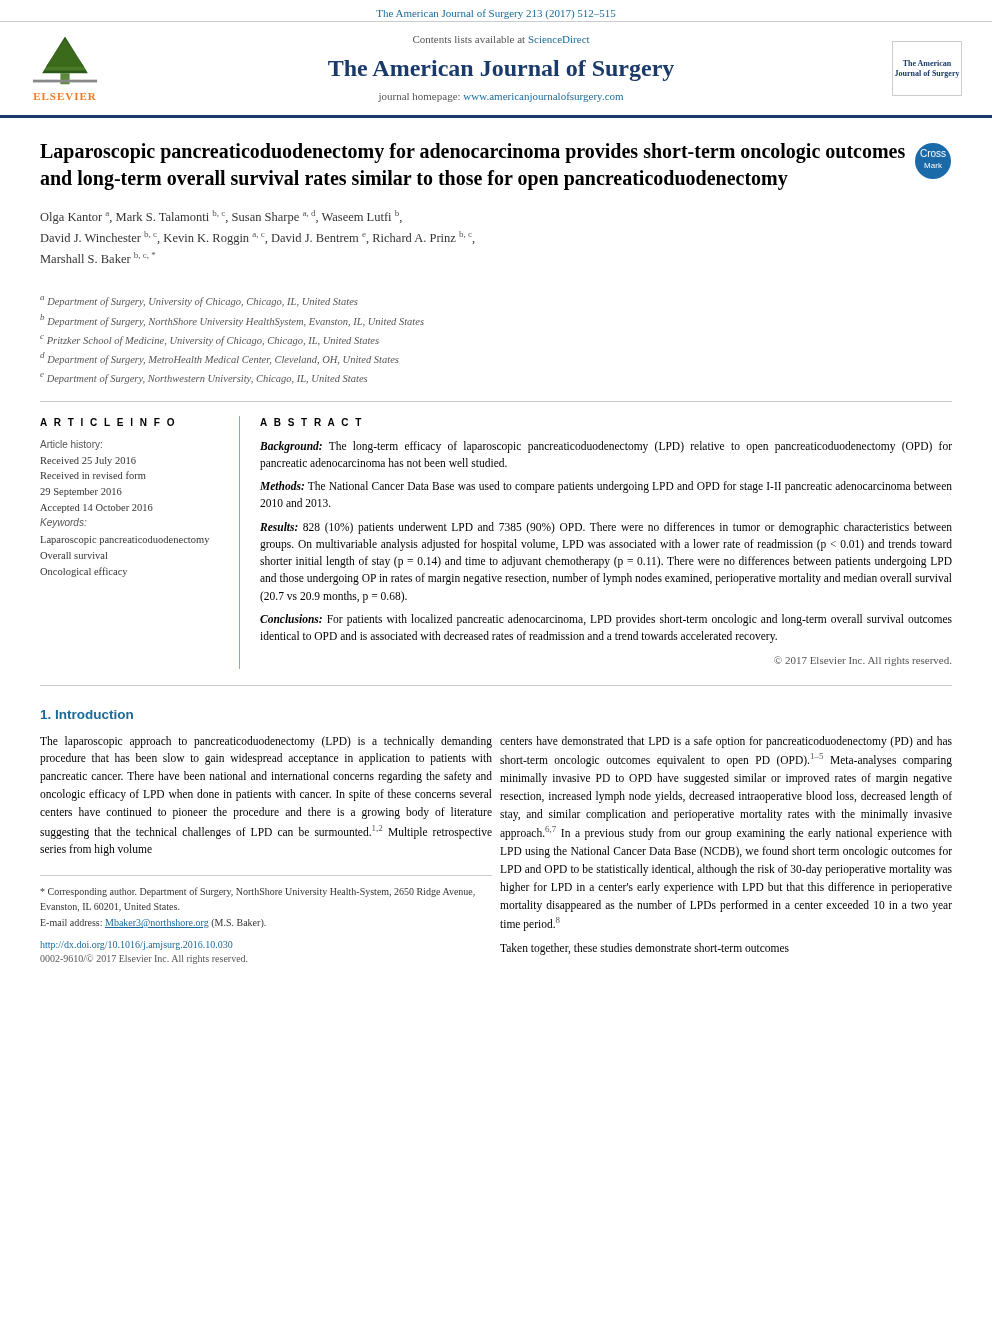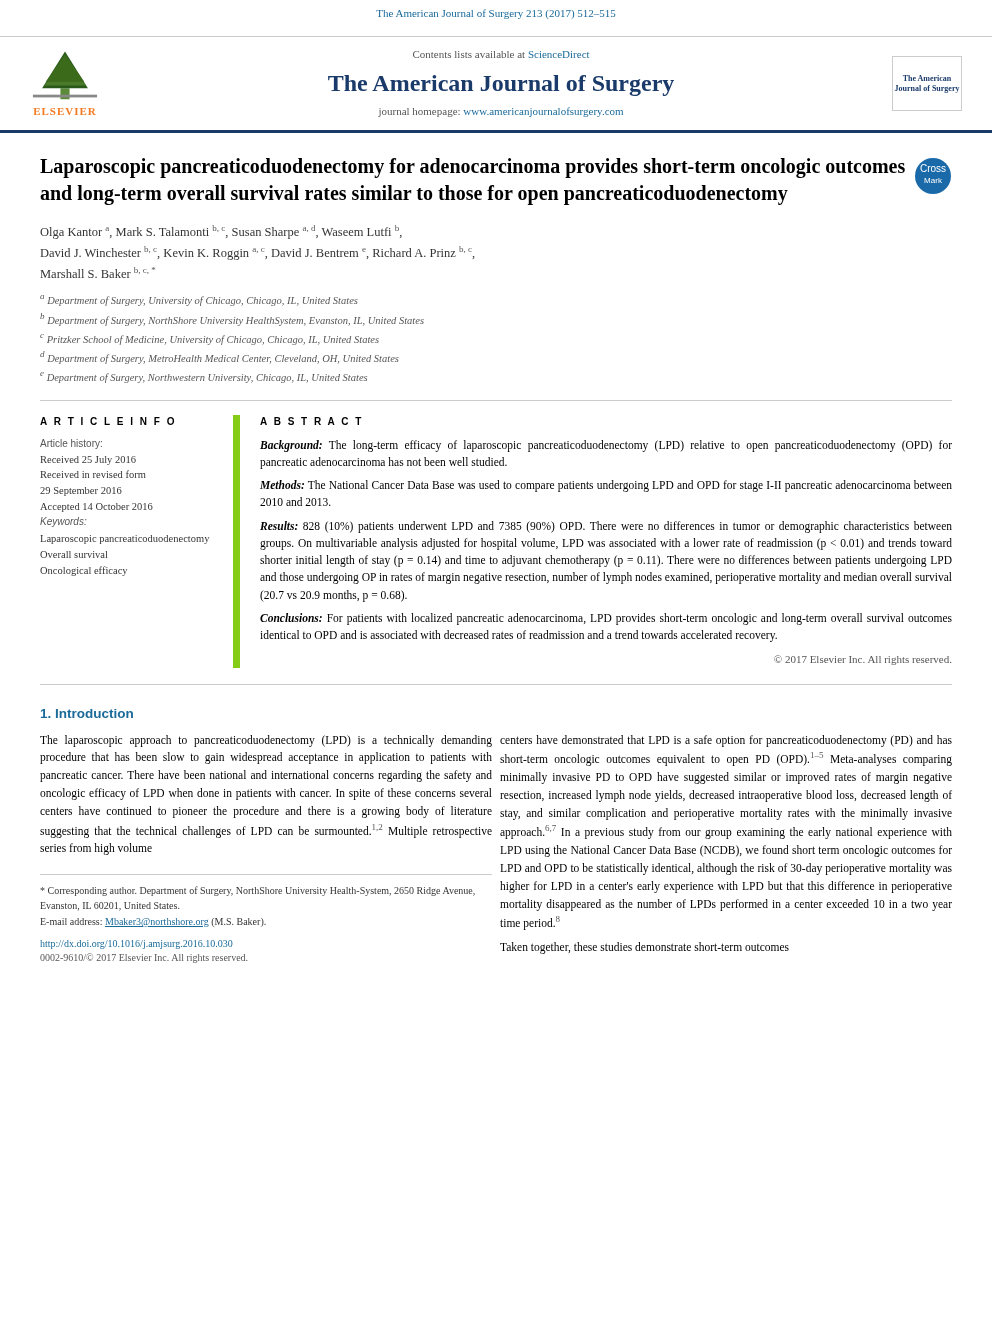--- a/index.html
+++ b/index.html
@@ -7,21 +7,21 @@
       font-family: "Times New Roman", Times, serif;
       background: #fff;
       color: #000;
       width: 992px;
       min-height: 1323px;
       font-size: 13px;
       line-height: 1.4;
     }
     .top-bar {
       text-align: center;
-      padding: 6px 0 15px;
+      padding: 6px 0 0;
       font-size: 11px;
       color: #1a6a9a;
       border-bottom: 1px solid #ccc;
     }
     .journal-header {
       display: flex;
       align-items: center;
       padding: 10px 20px;
       border-bottom: 3px solid #1a3a6a;
       gap: 10px;
@@ -108,21 +108,21 @@
     }
     .crossmark-logo {
       width: 38px;
       height: 38px;
       flex-shrink: 0;
       margin-top: 4px;
     }
     .authors-line {
       font-size: 12.5px;
       color: #333;
-      margin-bottom: 6px;
+      margin-bottom: 22px;
       line-height: 1.6;
     }
     sup {
       font-size: 9px;
       color: #555;
     }
     .affiliations {
       font-size: 10.5px;
       color: #555;
       font-style: italic;
@@ -138,21 +138,21 @@
       margin: 14px 0;
     }
     .two-column {
       display: flex;
       gap: 20px;
       margin-bottom: 16px;
     }
     .article-info {
       width: 200px;
       flex-shrink: 0;
-      border-right: 7px solid #84cc16;
+      border-right: 1px solid #84cc16;
     }
     .article-info-title {
       font-size: 10px;
       letter-spacing: 2px;
       text-transform: uppercase;
       color: #000;
       font-weight: bold;
       margin-bottom: 8px;
       font-family: Arial, sans-serif;
     }

